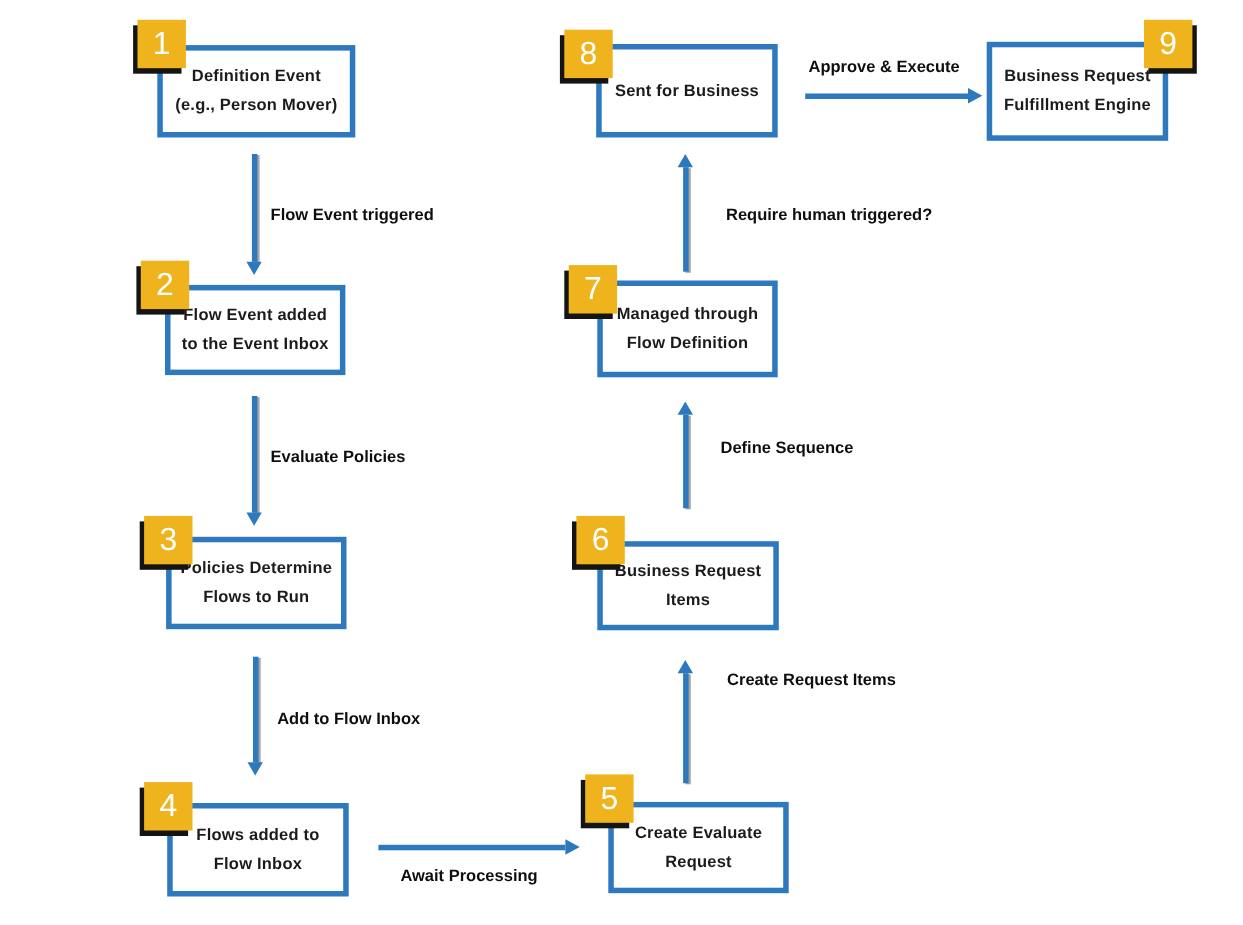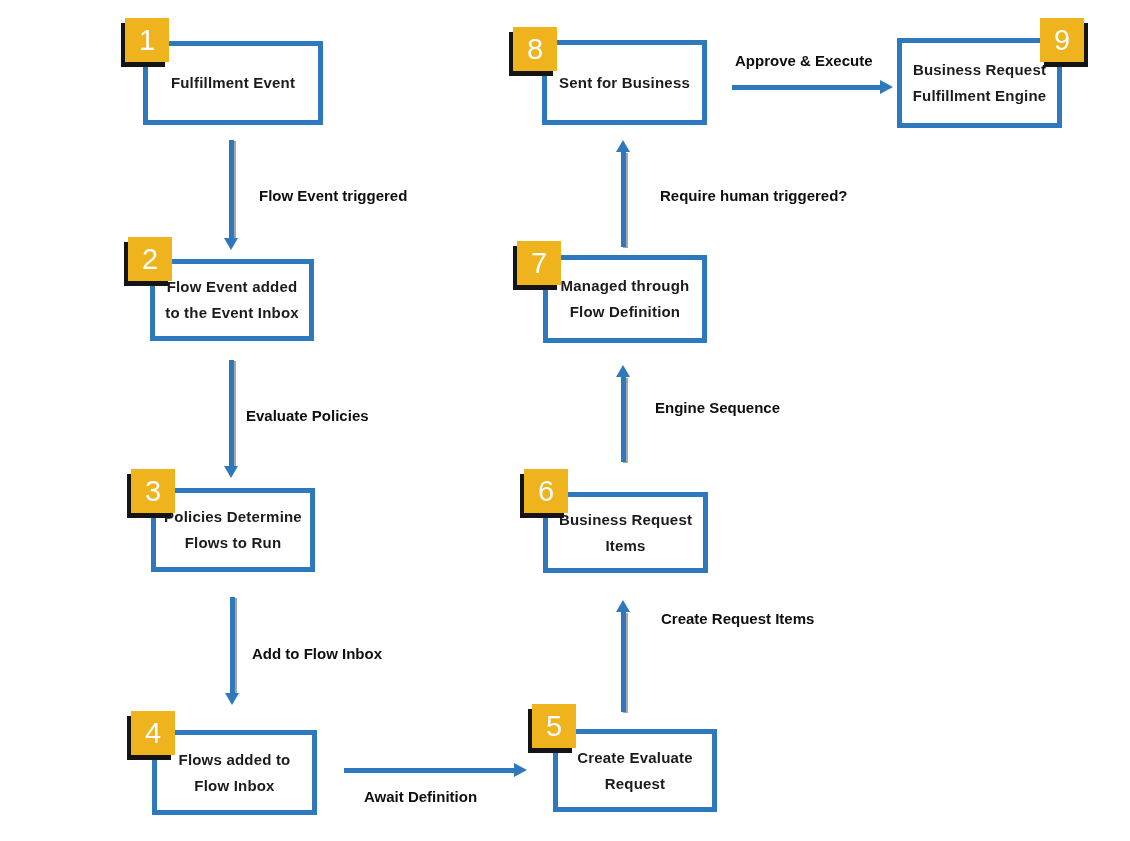--- a/index.html
+++ b/index.html
@@ -45,21 +45,22 @@
     font-weight:bold;font-size:15px;white-space:nowrap;
   }
 </style>
 </head>
 <body>
 
 <div class="canvas">
 
   <div class="node" style="left:143px;top:41px;width:180px;height:84px">
     <div class="box">
-      <div>Fulfillment Event</div>
+      <div>Definition Event</div>
+      <div>(e.g., Person Mover)</div>
     </div>
     <div class="badge sh-l" style="left:-18px;top:-23px">1</div>
   </div>
 
   <div class="node" style="left:150px;top:259px;width:164px;height:82px">
     <div class="box">
       <div>Flow Event added</div>
       <div>to the Event Inbox</div>
     </div>
     <div class="badge sh-l" style="left:-22px;top:-22px">2</div>
@@ -117,51 +118,51 @@
     <div class="box">
       <div>Business Request</div>
       <div>Fulfillment Engine</div>
     </div>
     <div class="badge sh-r" style="right:-22px;top:-20px">9</div>
   </div>
 
   <div class="edge">
     <div class="line v" style="left:229px;top:140px;height:98px"></div>
     <div class="head head-down" style="left:224px;top:238px"></div>
-    <div class="edge-label" style="left:259px;top:187px">Flow Event triggered</div>
+    <div class="edge-label" style="left:246px;top:187px">Flow Event triggered</div>
   </div>
 
   <div class="edge">
     <div class="line v" style="left:229px;top:360px;height:106px"></div>
     <div class="head head-down" style="left:224px;top:466px"></div>
     <div class="edge-label" style="left:246px;top:407px">Evaluate Policies</div>
   </div>
 
   <div class="edge">
     <div class="line v" style="left:230px;top:597px;height:96px"></div>
     <div class="head head-down" style="left:225px;top:693px"></div>
     <div class="edge-label" style="left:252px;top:645px">Add to Flow Inbox</div>
   </div>
 
   <div class="edge">
     <div class="line h" style="left:344px;top:768px;width:170px"></div>
     <div class="head head-right" style="left:514px;top:763px"></div>
-    <div class="edge-label" style="left:364px;top:788px">Await Definition</div>
+    <div class="edge-label" style="left:364px;top:788px">Await Processing</div>
   </div>
 
   <div class="edge">
     <div class="line v" style="left:621px;top:612px;height:100px"></div>
     <div class="head head-up" style="left:616px;top:600px"></div>
     <div class="edge-label" style="left:661px;top:610px">Create Request Items</div>
   </div>
 
   <div class="edge">
     <div class="line v" style="left:621px;top:377px;height:85px"></div>
     <div class="head head-up" style="left:616px;top:365px"></div>
-    <div class="edge-label" style="left:655px;top:399px">Engine Sequence</div>
+    <div class="edge-label" style="left:655px;top:399px">Define Sequence</div>
   </div>
 
   <div class="edge">
     <div class="line v" style="left:621px;top:152px;height:95px"></div>
     <div class="head head-up" style="left:616px;top:140px"></div>
     <div class="edge-label" style="left:660px;top:187px">Require human triggered?</div>
   </div>
 
   <div class="edge">
     <div class="line h" style="left:732px;top:85px;width:148px"></div>

